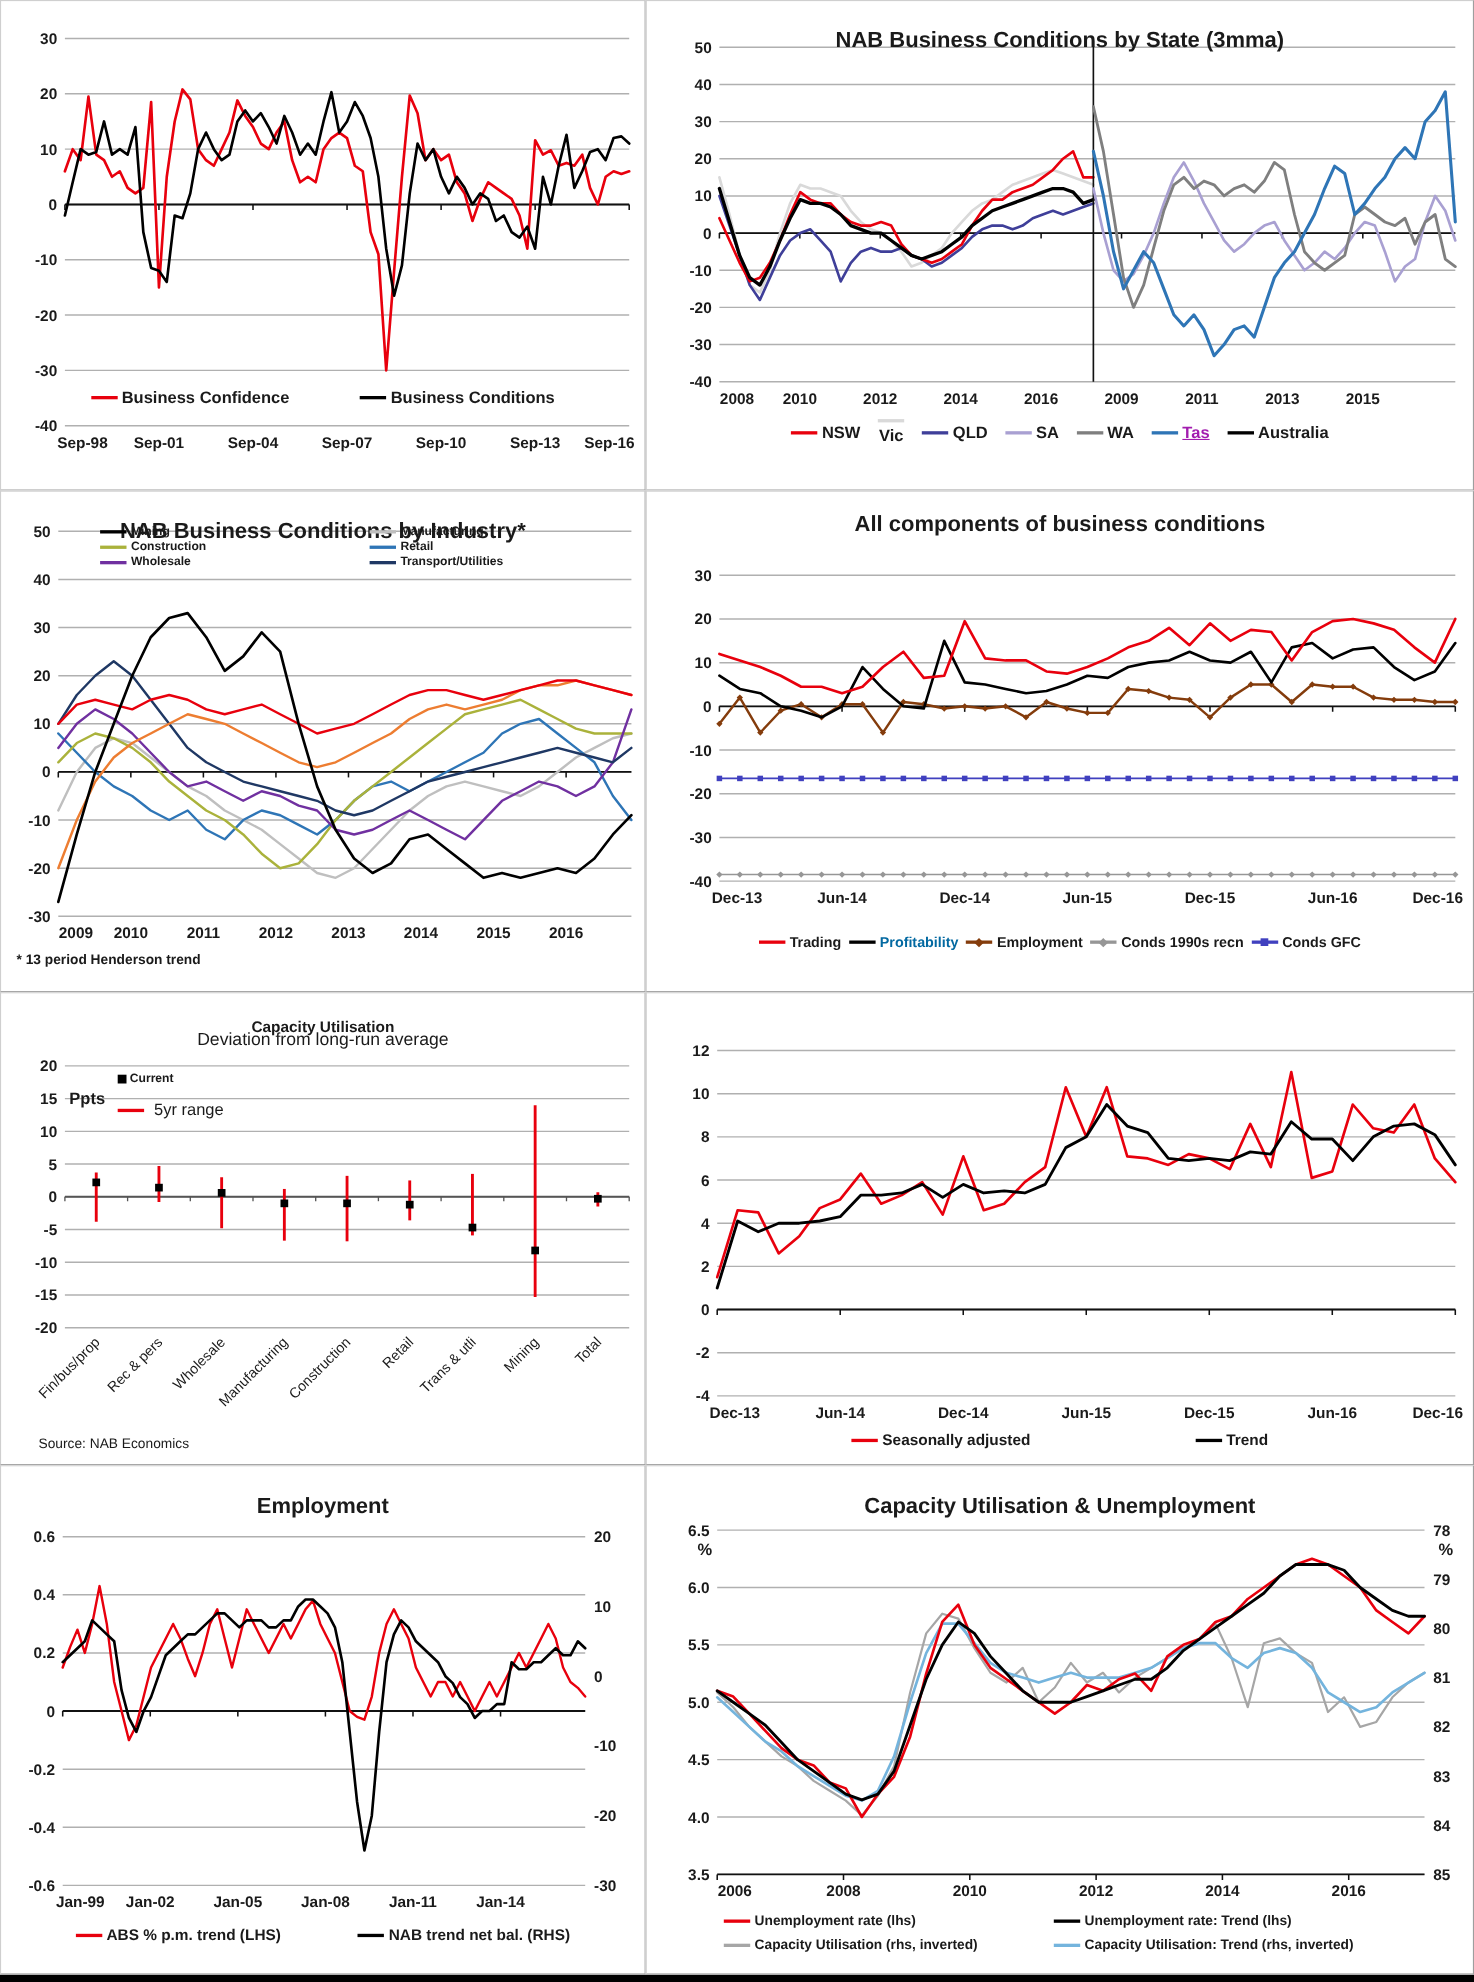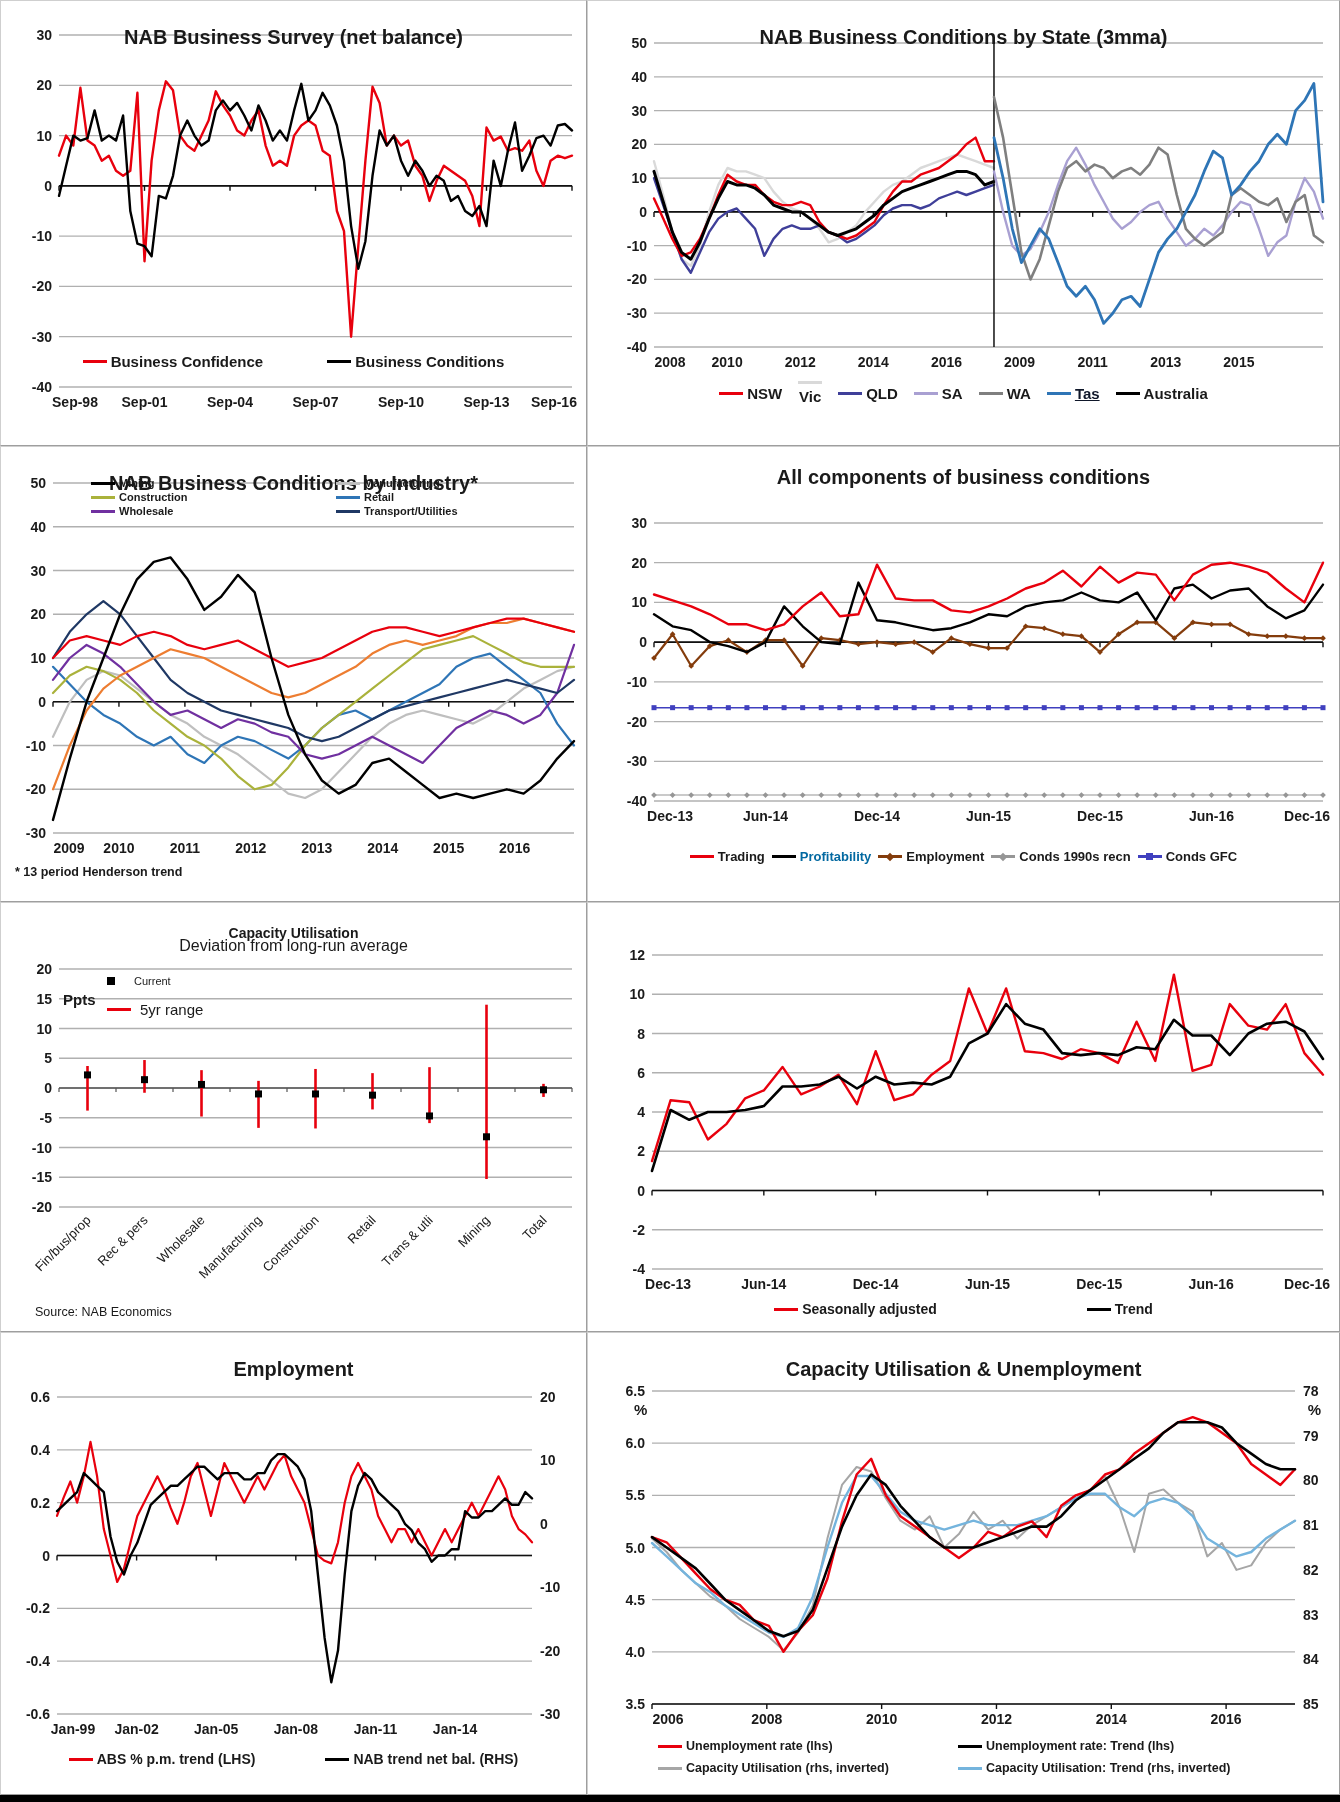--- a/index.html
+++ b/index.html
@@ -26,34 +26,33 @@
   .p-survey .legend{top:352px;left:0;right:0;gap:64px;font-size:15px;}
   .p-state .legend{top:380px;left:0;right:0;gap:16px;font-size:15px;}
   .p-industry .legend{top:30px;left:90px;display:grid;grid-template-columns:245px max-content;row-gap:2px;font-size:11px;justify-content:start;}
   .p-industry .legend .lg-item{font-weight:700;}
   .p-components .title{top:2px;}
   .p-components .subtitle{top:36px;font-size:20px;font-weight:bold;}
   .p-components .legend{top:402px;left:0;right:0;gap:7px;font-size:13px;}
   .p-caputil .title{top:10px;font-size:14px;}
   .p-caputil .subtitle{top:34px;}
   .p-caputil .legend-inner{position:absolute;left:106px;top:72px;display:flex;flex-direction:column;gap:14px;z-index:3;align-items:flex-start;}
-  .p-caputil .legend-inner .lg-item:first-child{font-size:11px;font-weight:400;gap:19px;}
+  .p-caputil .legend-inner .lg-item:first-child{font-size:11px;font-weight:700;gap:3px;}
   .p-caputil .legend-inner .lg-item:last-child{font-size:15px;font-weight:400;gap:9px;}
   .p-capex .legend{top:398px;left:0;right:0;gap:150px;font-size:14px;}
   .p-employment .legend{top:418px;left:0;right:0;gap:70px;font-size:14px;}
   .p-cu .legend{top:406px;left:70px;right:0;display:grid;grid-template-columns:300px max-content;row-gap:8px;font-size:12.5px;justify-content:start;}
 </style>
 </head>
 <body>
 
 <div class="sheet">
   <div class="grid">
 
     <section class="panel p-survey">
-      <h2 class="title">NAB Business Survey (net balance)</h2>
       <svg width="585" height="444">
           <line x1="58" y1="34" x2="571" y2="34" stroke="#b0b0b0" stroke-width="1.3"></line>
           <text x="51" y="39" text-anchor="end" class="tick">30</text>
           <line x1="58" y1="84.28571428571428" x2="571" y2="84.28571428571428" stroke="#b0b0b0" stroke-width="1.3"></line>
           <text x="51" y="89.28571428571428" text-anchor="end" class="tick">20</text>
           <line x1="58" y1="134.57142857142856" x2="571" y2="134.57142857142856" stroke="#b0b0b0" stroke-width="1.3"></line>
           <text x="51" y="139.57142857142856" text-anchor="end" class="tick">10</text>
           <line x1="58" y1="184.85714285714286" x2="571" y2="184.85714285714286" stroke="#b0b0b0" stroke-width="1.3"></line>
           <text x="51" y="189.85714285714286" text-anchor="end" class="tick">0</text>
           <line x1="58" y1="235.14285714285714" x2="571" y2="235.14285714285714" stroke="#b0b0b0" stroke-width="1.3"></line>
@@ -159,21 +158,21 @@
             <span>QLD</span>
           </span>
           <span class="lg-item" style="color: rgb(26, 26, 26);">
             <span class="swl" style="color: rgb(169, 160, 210);"></span>
             <span>SA</span>
           </span>
           <span class="lg-item" style="color: rgb(26, 26, 26);">
             <span class="swl" style="color: rgb(127, 127, 127);"></span>
             <span>WA</span>
           </span>
-          <span class="lg-item" style="color: #0f172a; text-decoration: underline;">
+          <span class="lg-item" style="color: #a21caf; text-decoration: underline;">
             <span class="swl" style="color: rgb(46, 117, 182);"></span>
             <span>Tas</span>
           </span>
           <span class="lg-item" style="color: rgb(26, 26, 26);">
             <span class="swl" style="color: rgb(0, 0, 0);"></span>
             <span>Australia</span>
           </span>
         </div>
     </section>
 

